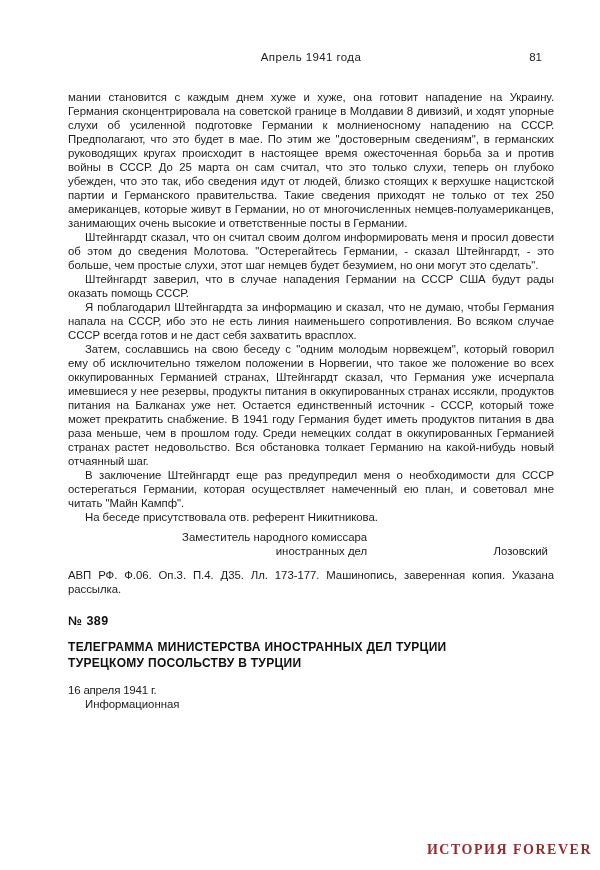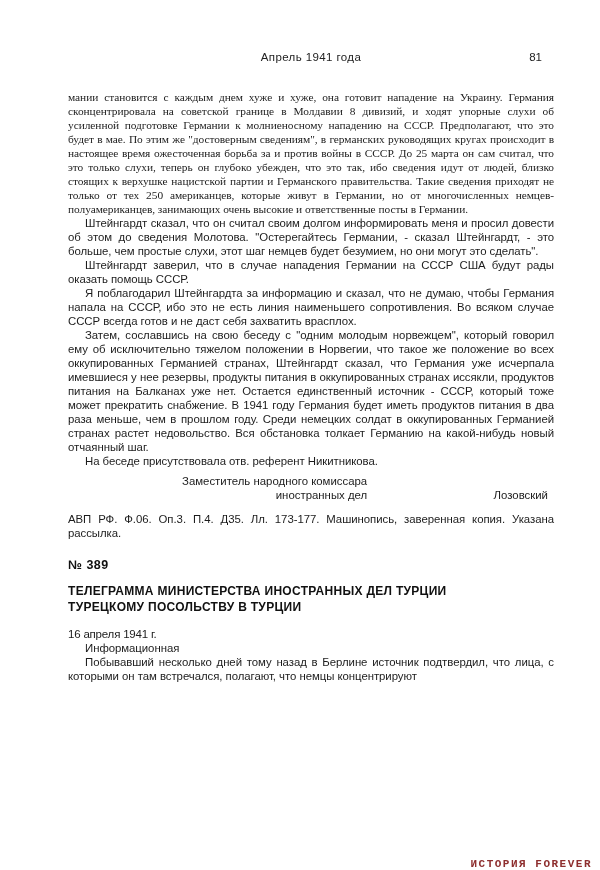--- a/index.html
+++ b/index.html
@@ -41,21 +41,20 @@
     line-height: 14px;
   }
   p.body-para {
     margin: 0;
     text-align: justify;
     text-indent: 17px;
     letter-spacing: -0.05px;
   }
   p.body-para.no-indent {
     text-indent: 0;
-    font-family: Liberation Serif, serif;
   }
   .signature-block {
     display: flex;
     justify-content: space-between;
     align-items: flex-end;
     margin-top: 6px;
     text-align: right;
   }
   .signature-position {
     margin-left: 114px;
@@ -93,24 +92,24 @@
   .doc-classification {
     margin: 9px 0 0 0;
     text-align: right;
   }
   .opening-para {
     margin-top: 2px;
   }
   .watermark {
     position: absolute;
     right: 8px;
-    bottom: 0;
-    font-family: Liberation Mono, monospace;
+    bottom: 12px;
+    font-family: Liberation Serif, serif;
     font-weight: bold;
-    font-size: 11px;
+    font-size: 14px;
     letter-spacing: 1.5px;
     color: #8e2f2f;
   }
 </style>
 </head>
 <body>
 
 <div class="page">
 
   <header class="page-header">
@@ -119,20 +118,21 @@
   </header>
 
   <main class="page-body">
 
     <section>
       <p class="body-para no-indent">мании становится с каждым днем хуже и хуже, она готовит нападение на Украину. Германия сконцентрировала на советской границе в Молдавии 8 дивизий, и ходят упорные слухи об усиленной подготовке Германии к молниеносному нападению на СССР. Предполагают, что это будет в мае. По этим же "достоверным сведениям", в германских руководящих кругах происходит в настоящее время ожесточенная борьба за и против войны в СССР. До 25 марта он сам считал, что это только слухи, теперь он глубоко убежден, что это так, ибо сведения идут от людей, близко стоящих к верхушке нацистской партии и Германского правительства. Такие сведения приходят не только от тех 250 американцев, которые живут в Германии, но от многочисленных немцев-полуамериканцев, занимающих очень высокие и ответственные посты в Германии.</p>
       <p class="body-para">Штейнгардт сказал, что он считал своим долгом информировать меня и просил довести об этом до сведения Молотова. "Остерегайтесь Германии, - сказал Штейнгардт, - это больше, чем простые слухи, этот шаг немцев будет безумием, но они могут это сделать".</p>
       <p class="body-para">Штейнгардт заверил, что в случае нападения Германии на СССР США будут рады оказать помощь СССР.</p>
       <p class="body-para">Я поблагодарил Штейнгардта за информацию и сказал, что не думаю, чтобы Германия напала на СССР, ибо это не есть линия наименьшего сопротивления. Во всяком случае СССР всегда готов и не даст себя захватить врасплох.</p>
       <p class="body-para">Затем, сославшись на свою беседу с "одним молодым норвежцем", который говорил ему об исключительно тяжелом положении в Норвегии, что такое же положение во всех оккупированных Германией странах, Штейнгардт сказал, что Германия уже исчерпала имевшиеся у нее резервы, продукты питания в оккупированных странах иссякли, продуктов питания на Балканах уже нет. Остается единственный источник - СССР, который тоже может прекратить снабжение. В 1941 году Германия будет иметь продуктов питания в два раза меньше, чем в прошлом году. Среди немецких солдат в оккупированных Германией странах растет недовольство. Вся обстановка толкает Германию на какой-нибудь новый отчаянный шаг.</p>
+      <p class="body-para">В заключение Штейнгардт еще раз предупредил меня о необходимости для СССР остерегаться Германии, которая осуществляет намеченный ею план, и советовал мне читать "Майн Кампф".</p>
       <p class="body-para">На беседе присутствовала отв. референт Никитникова.</p>
 
       <div class="signature-block">
         <div class="signature-position">
           <div>Заместитель народного комиссара</div>
           <div>иностранных дел</div>
         </div>
         <div class="signature-name">Лозовский</div>
       </div>
 
@@ -140,20 +140,19 @@
     </section>
 
     <section>
       <h2 class="doc-number">№ 389</h2>
       <h3 class="doc-title">
         <span>ТЕЛЕГРАММА МИНИСТЕРСТВА ИНОСТРАННЫХ ДЕЛ ТУРЦИИ</span><br>
         <span>ТУРЕЦКОМУ ПОСОЛЬСТВУ В ТУРЦИИ</span>
       </h3>
       <p class="doc-date">16 апреля 1941 г.</p>
       <p class="body-para doc-classification">Информационная</p>
-      <p class="body-para opening-para">Побывавший несколько дней тому назад в Берлине источник подтвердил, что лица, с которыми он там встречался, полагают, что немцы концентрируют</p>
     </section>
 
   </main>
 
   <span class="watermark">ИСТОРИЯ FOREVER</span>
 
 </div>
 
 </body></html>

